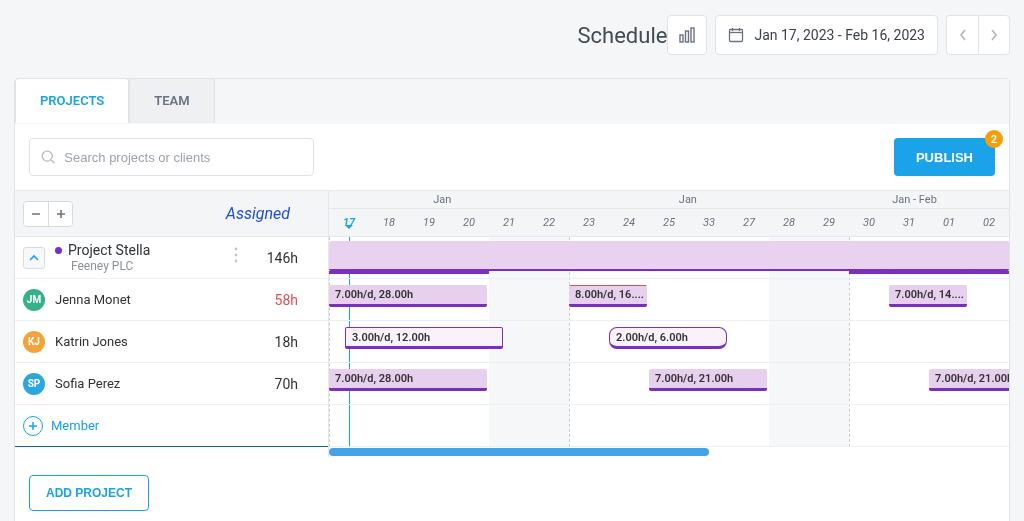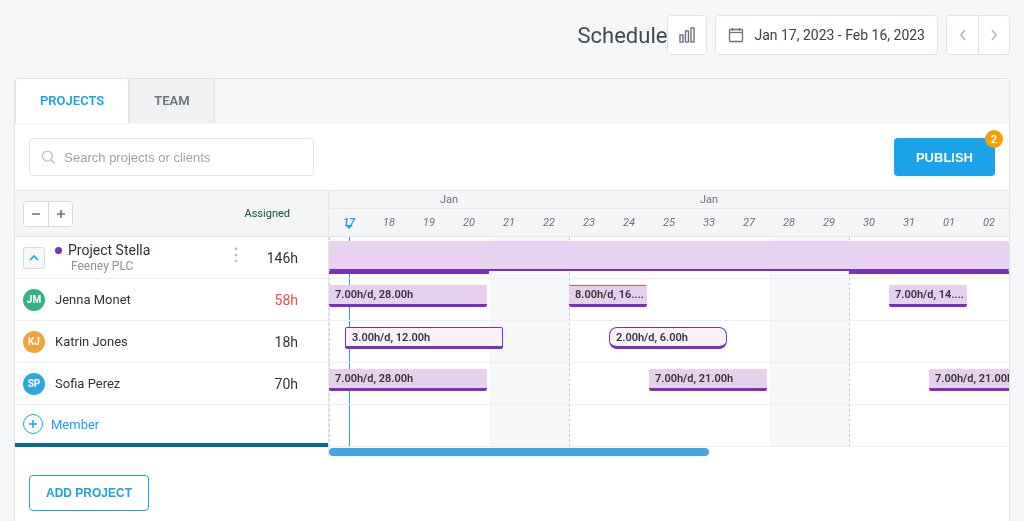--- a/index.html
+++ b/index.html
@@ -72,38 +72,38 @@
   .lc-head {
     height:46px; display:flex; align-items:center; justify-content:space-between;
     background:#f3f5f7; border-bottom:1px solid #e5e8eb; padding:0 8px 0 8px;
   }
   .expand-ctrls { display:flex; border:1px solid #d7dbdf; border-radius:4px; overflow:hidden; }
   .expand-ctrls button {
     width:24px; height:24px; background:#fff; border:none; cursor:pointer;
     display:flex; align-items:center; justify-content:center; color:#6b7280;
   }
   .expand-ctrls button + button { border-left:1px solid #d7dbdf; }
-  .assigned-label { font-size:11px; color:#14532d; padding-right:30px; }
+  .assigned-label { font-size:16px; color:#1d4ed8; padding-right:30px;font-style:italic; }
 
   .row { display:flex; align-items:center; height:42px; border-bottom:1px solid #edf0f2; padding:0 8px; }
   .row.project { position:relative; }
   .toggle { width:22px; height:22px; border:1px solid #d7dbdf; border-radius:3px; background:#f6f8fa; display:flex; align-items:center; justify-content:center; margin-right:10px; cursor:pointer; }
   .proj-name { display:flex; flex-direction:column; gap:1px; }
   .proj-name .title { font-size:14px; color:#2e3338; display:flex; align-items:center; gap:6px; }
   .proj-name .sub { font-size:12px; color:#8a919a; margin-left:16px; }
   .hours { margin-left:auto; font-size:14px; color:#2e3338; padding-right:22px; }
   .hours.over { color:#e04f4f; }
   .kebab { position:absolute; right:90px; top:10px; color:#b7bec6; cursor:pointer; }
 
   .avatar { width:22px; height:22px; border-radius:11px; display:flex; align-items:center; justify-content:center; font-size:10px; font-weight:700; color:#fff; margin-right:10px; }
   .avatar.jm { background:#36b087; }
   .avatar.kj { background:#f2a33c; }
   .avatar.sp { background:#2aa7e0; }
 
-  .addmember { display:flex; align-items:center; gap:8px; color:#1aa3e8; height:42px; padding:0 8px; border-bottom:4px solid #0369a1; cursor:pointer; }
+  .addmember { display:flex; align-items:center; gap:8px; color:#1aa3e8; height:42px; padding:0 8px; border-bottom:1px solid #0369a1; cursor:pointer; }
   .addmember .plus { width:20px; height:20px; border:1.5px solid #1aa3e8; border-radius:10px; display:flex; align-items:center; justify-content:center; }
   .addmember span.lbl { color:#1aa3e8; font-size:13px; }
 
   
   .timeline { flex:1; overflow:hidden; position:relative; }
 
   .month-strip { height:18px; background:#f3f5f7; border-bottom:1px solid #e5e8eb; display:flex; font-size:11px; color:#6b7280; }
   .month-strip div { display:flex; align-items:center; justify-content:center; }
 
   .day-strip { height:28px; background:#f3f5f7; border-bottom:1px solid #e5e8eb; display:flex; font-size:11px; color:#6b7280; }
@@ -270,20 +270,21 @@
             </span>
             <span class="lbl">Member</span>
           </div>
         </div>
 
         <div class="timeline">
 
           <div class="month-strip" id="month-strip">
               <div style="width: 240px;">Jan</div>
               <div style="width: 280px;">Jan</div>
+              <div style="width: 200px;">Jan - Feb</div>
             </div>
           <div class="day-strip" id="day-strip">
               <div class="daycell today">17</div>
               <div class="daycell">18</div>
               <div class="daycell">19</div>
               <div class="daycell">20</div>
               <div class="daycell">21</div>
               <div class="daycell">22</div>
               <div class="daycell">23</div>
               <div class="daycell">24</div>

